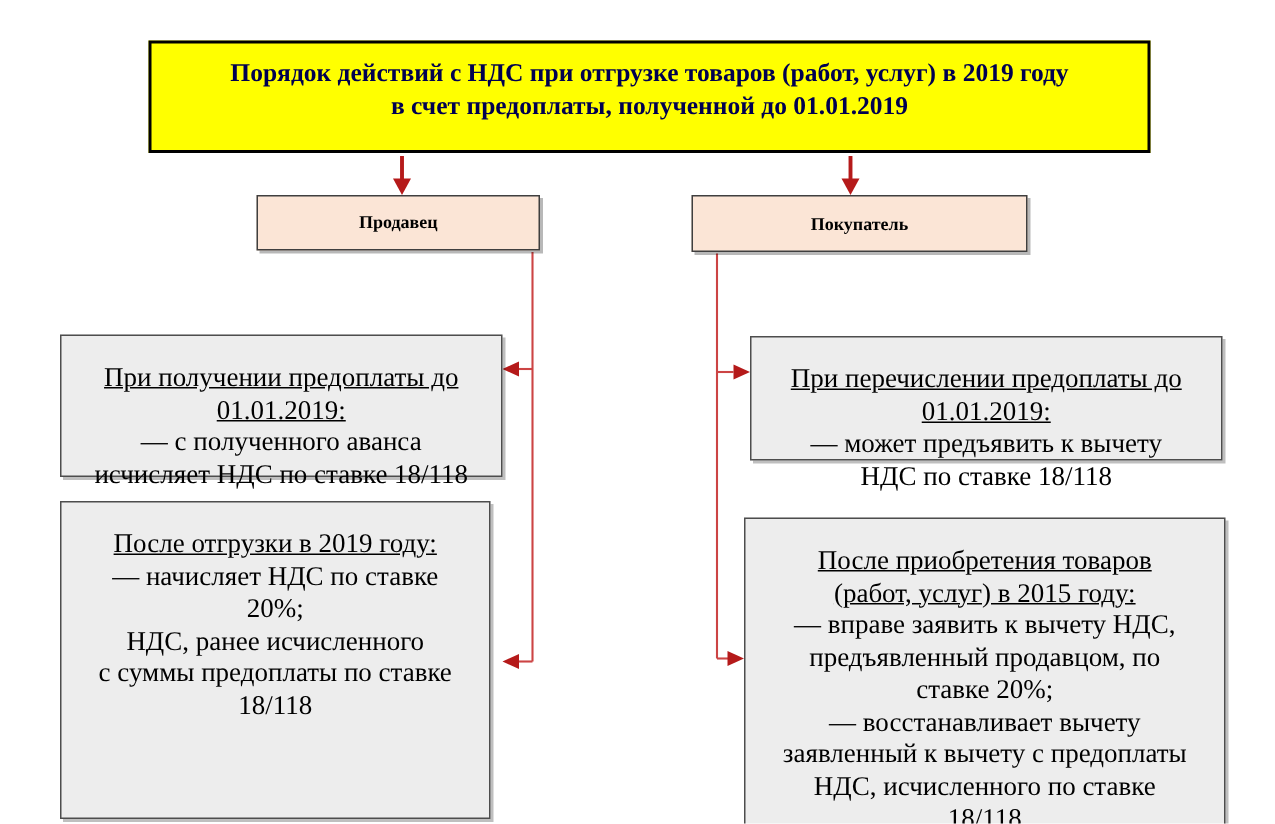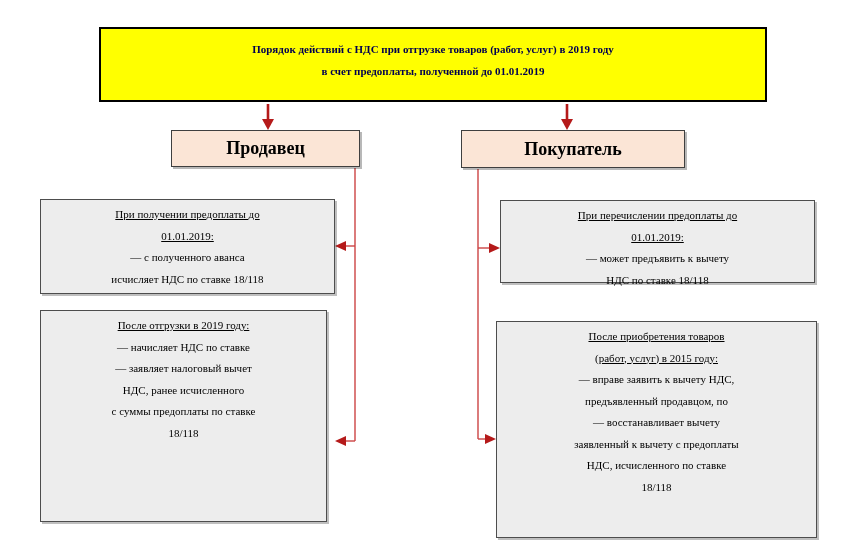--- a/index.html
+++ b/index.html
@@ -7,34 +7,34 @@
     --header-bg:#fbe5d6; --box-bg:#ededed; --box-border:#4d4d4d; --body-text:#000000;
     --arrow-line:#cc4444; --arrow-head:#b51a1a;
   }
   html,body{margin:0;padding:0;}
   body{background:var(--page-bg);font-family:"Liberation Serif","DejaVu Serif",serif;}
   .canvas{position:relative;width:850px;height:549px;background:var(--page-bg);overflow:hidden;}
   .box{position:absolute;box-sizing:border-box;text-align:center;color:var(--body-text);}
   .title-box{
     left:99px;top:27px;width:668px;height:75px;background:var(--title-bg);
     border:2px solid var(--title-border);padding-top:9px;
-    font-weight:bold;font-size:11px;line-height:22px;color:var(--title-text);
+    font-weight:bold;font-size:17px;line-height:22px;color:var(--title-text);
   }
   .header-box{
     background:var(--header-bg);border:1.5px solid #3f3f3f;
     box-shadow:2px 2px 0 rgba(0,0,0,0.28);
     display:flex;align-items:center;justify-content:center;
-    font-weight:bold;font-size:18px;
+    font-weight:bold;font-size:12px;
   }
   .seller-header{left:171px;top:130px;width:189px;height:37px;}
   .buyer-header{left:461px;top:130px;width:224px;height:38px;}
   .info-box{
     background:var(--box-bg);border:1.5px solid var(--box-border);
     box-shadow:2px 2px 0 rgba(0,0,0,0.25);
-    font-size:11px;line-height:21.5px;padding-top:4px;
+    font-size:18px;line-height:21.5px;padding-top:17px;margin-top:24px;
   }
   .seller-box-1{left:40px;top:199px;width:295px;height:95px;}
   .seller-box-2{left:40px;top:310px;width:287px;height:212px;}
   .buyer-box-1{left:500px;top:200px;width:315px;height:83px;}
   .buyer-box-2{left:496px;top:321px;width:321px;height:217px;}
   .line{white-space:nowrap;}
   .u{text-decoration:underline;}
   svg.arrows{position:absolute;left:0;top:0;width:850px;height:549px;pointer-events:none;}
   .a-line{stroke:var(--arrow-line);stroke-width:1.4;fill:none;}
   .a-line-strong{stroke:var(--arrow-head);stroke-width:2.6;fill:none;}
@@ -89,37 +89,38 @@
   <div class="box info-box seller-box-1">
     <div class="line u">При получении предоплаты до</div>
     <div class="line u">01.01.2019:</div>
     <div class="line">— с полученного аванса</div>
     <div class="line">исчисляет НДС по ставке 18/118</div>
   </div>
 
   <div class="box info-box seller-box-2">
     <div class="line u">После отгрузки в 2019 году:</div>
     <div class="line">— начисляет НДС по ставке</div>
-    <div class="line">— заявляет налоговый вычет</div>
+    <div class="line">20%;</div>
     <div class="line">НДС, ранее исчисленного</div>
     <div class="line">с суммы предоплаты по ставке</div>
     <div class="line">18/118</div>
   </div>
 
   <div class="box info-box buyer-box-1">
     <div class="line u">При перечислении предоплаты до</div>
     <div class="line u">01.01.2019:</div>
     <div class="line">— может предъявить к вычету</div>
     <div class="line">НДС по ставке 18/118</div>
   </div>
 
   <div class="box info-box buyer-box-2">
     <div class="line u">После приобретения товаров</div>
     <div class="line u">(работ, услуг) в 2015 году:</div>
     <div class="line">— вправе заявить к вычету НДС,</div>
     <div class="line">предъявленный продавцом, по</div>
+    <div class="line">ставке 20%;</div>
     <div class="line">— восстанавливает вычету</div>
     <div class="line">заявленный к вычету с предоплаты</div>
     <div class="line">НДС, исчисленного по ставке</div>
     <div class="line">18/118</div>
   </div>
 
 </div>
 
 </body></html>

